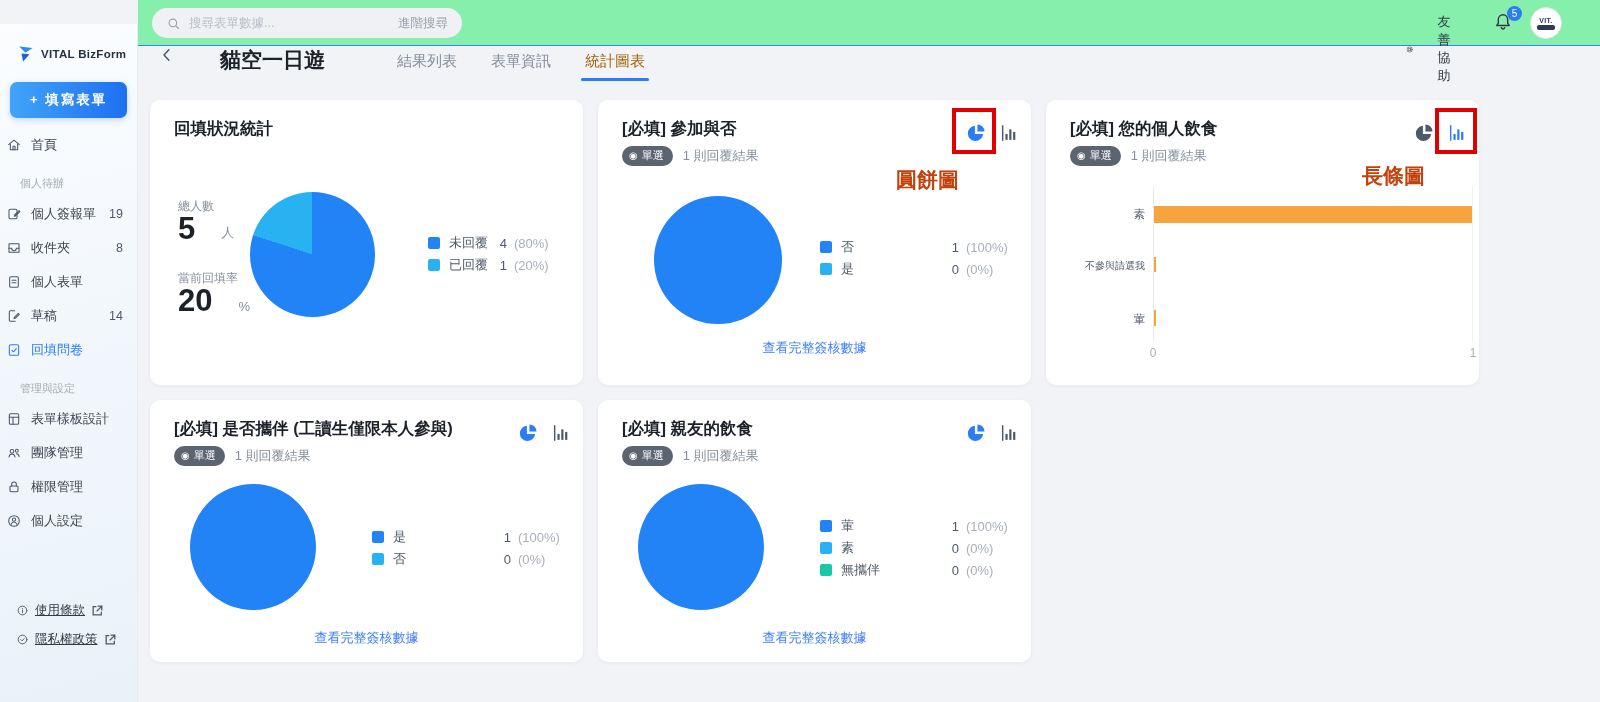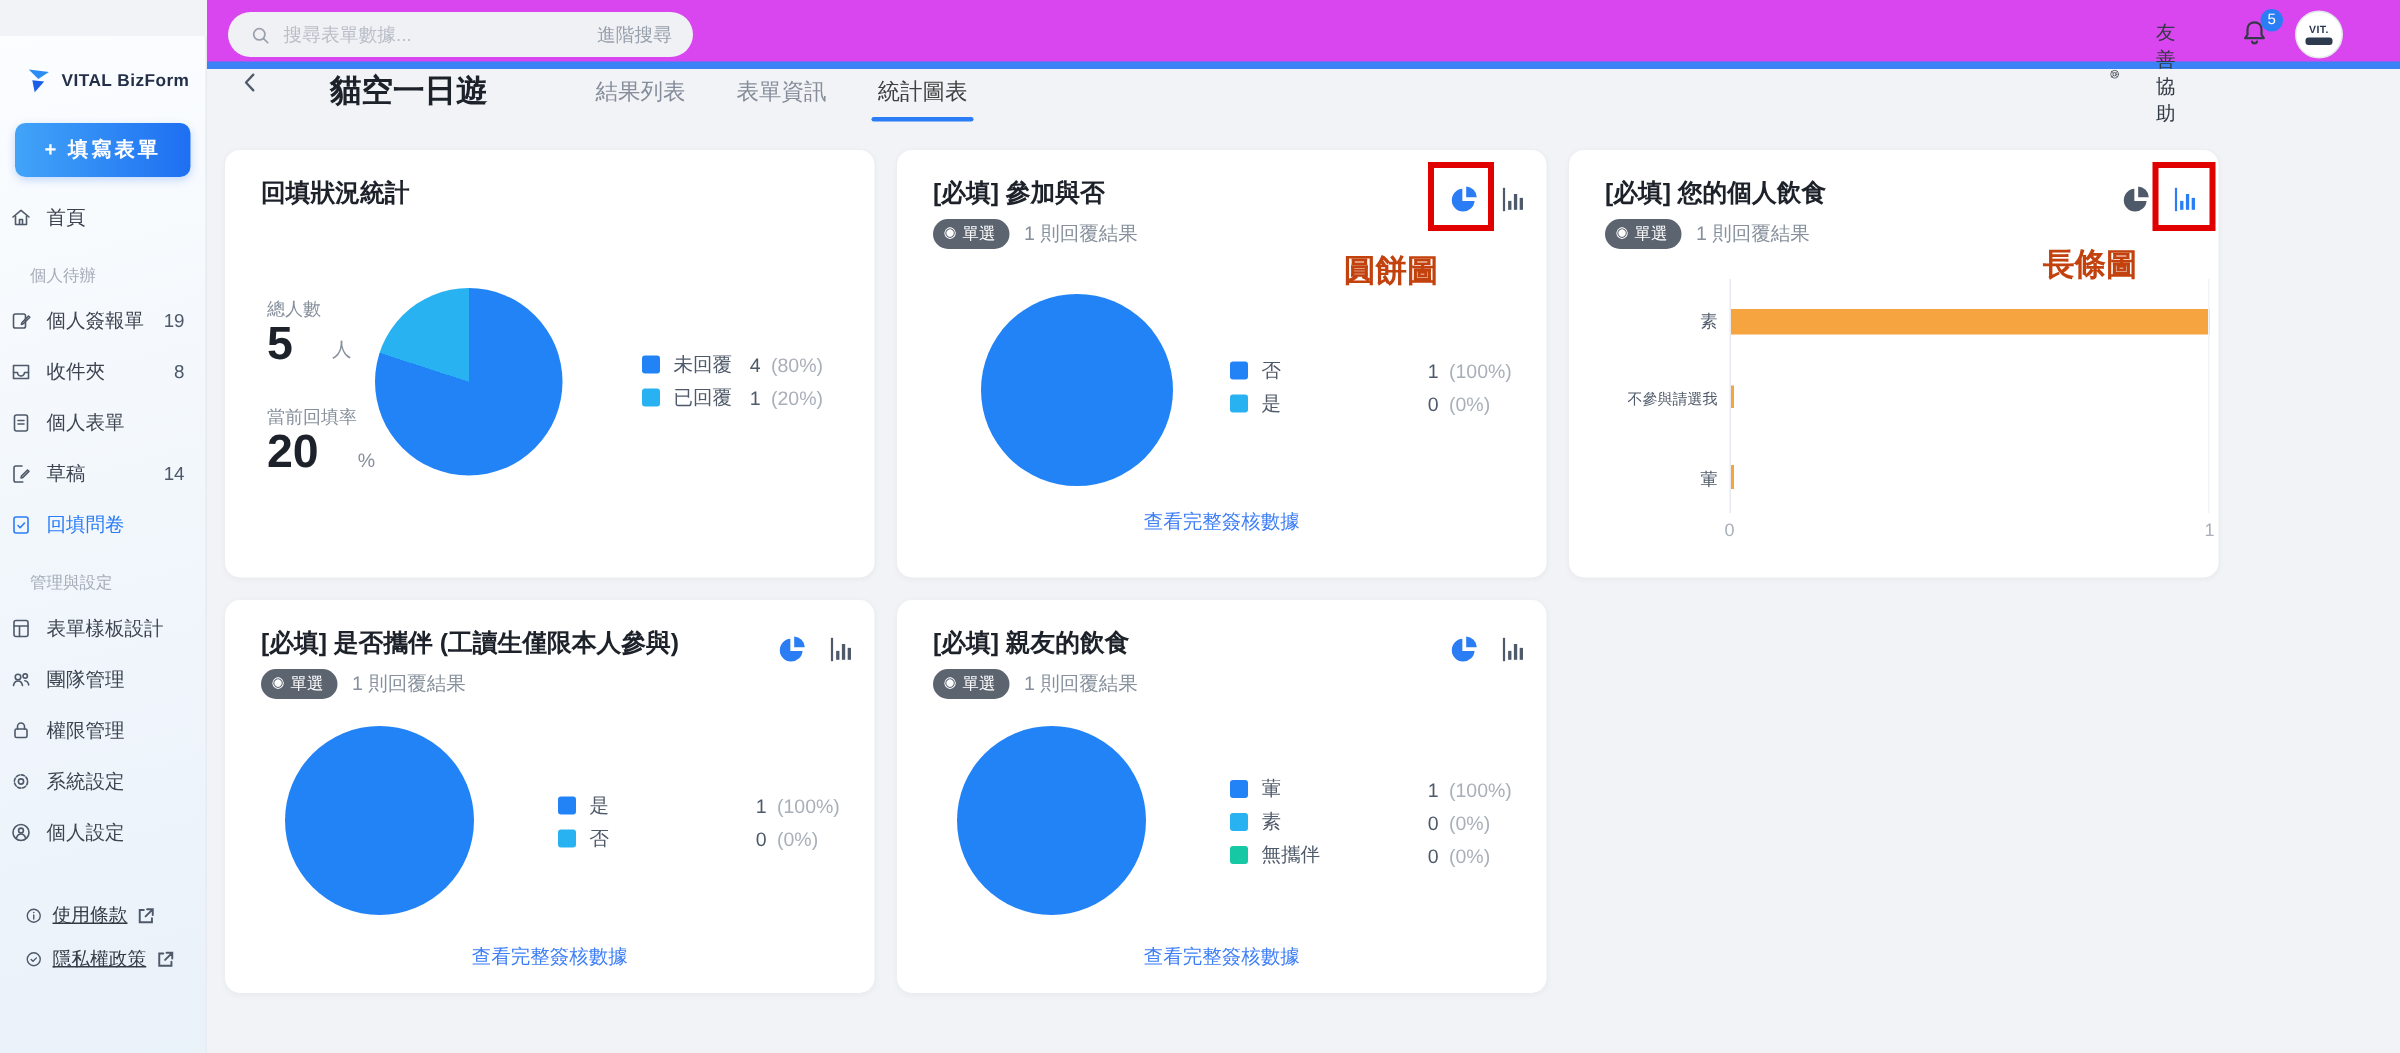--- a/index.html
+++ b/index.html
@@ -22,21 +22,21 @@
   .nav-item { display:flex; align-items:center; height:34px; padding-left:6px; font-size:13px; color:#3D4450; cursor:pointer; }
   .nav-item svg { width:16px; height:16px; margin-right:9px; color:#4E5969; flex:0 0 auto; }
   .nav-item .ncount { margin-left:auto; padding-right:14px; font-size:12.5px; color:#4E5969; }
   .nav-item.active, .nav-item.active svg { color:#2B7DF6; }
   .side-footer { position:absolute; bottom:72px; left:0; right:0; }
   .side-link { display:flex; align-items:center; gap:6px; padding:6px 0 6px 16px; font-size:12.5px; color:#333A45; cursor:pointer; }
   .side-link .lk { text-decoration:underline; }
   .side-link svg { width:13px; height:13px; color:#4E5969; }
 
   
-  .topbar { position:absolute; left:138px; right:0; top:0; height:46px; background:#d946ef; border-bottom:5px solid #3b82f6; z-index:4; }
+  .topbar { position:absolute; left:138px; right:0; top:0; height:46px; background:#86efac; border-bottom:1px solid #3b82f6; z-index:4; }
   .search-pill { position:absolute; left:14px; top:8px; width:310px; height:30px; border-radius:16px; background:#F0F1F4;
     display:flex; align-items:center; padding:0 14px; gap:8px; }
   .search-pill svg { width:15px; height:15px; color:#9AA1AC; flex:0 0 auto; }
   .search-pill input { flex:1; border:none; background:transparent; outline:none; font-size:12.5px; color:#4E5969; font-family:inherit; }
   .search-pill input::placeholder { color:#B9BEC8; }
   .adv-search { font-size:12.5px; color:#98A0AC; cursor:pointer; white-space:nowrap; }
   .tb-right { position:absolute; right:0; top:0; height:46px; }
   .help { position:absolute; right:140px; top:13px; display:flex; align-items:center; gap:24px; font-size:13px; color:#333A45; cursor:pointer; }
   .help svg { width:17px; height:17px; color:#333A45; }
   .bell { position:absolute; right:84px; top:11px; width:24px; height:24px; cursor:pointer; }
@@ -47,21 +47,21 @@
     border:1px solid #E3E6EA; display:flex; flex-direction:column; align-items:center; justify-content:center; cursor:pointer; overflow:hidden; }
   .avatar .av-txt { font-size:7px; font-weight:700; color:#2A3950; letter-spacing:.3px; }
   .avatar .av-bar { width:18px; height:5px; border-radius:2px; background:#2E3A4E; margin-top:1px; }
 
   
   .titlebar { position:absolute; left:138px; top:46px; right:0; height:52px; display:flex; align-items:flex-start; padding-left:20px;gap:36px; }
   .back { width:18px; height:18px; color:#4E5969; cursor:pointer; margin-right:8px; }
   .page-title { font-size:21px; font-weight:700; color:#1D2129; margin-right:34px; }
   .tabs { display:flex; gap:30px; }
   .tab { position:relative; font-size:15px; color:#868D9A; cursor:pointer; padding:6px 2px; }
-  .tab.active { color:#404040; }
+  .tab.active { color:#a16207; }
   .tab.active::after { content:""; position:absolute; left:-2px; right:-2px; bottom:-4px; height:3px; border-radius:2px; background:#2B7DF6; }
 
   
   .card { position:absolute; width:433px; background:#fff; border-radius:10px; box-shadow:0 1px 4px rgba(31,41,55,.05); }
   .c1 { left:150px; top:100px; height:285px; }
   .c2 { left:598px; top:100px; height:285px; }
   .c3 { left:1046px; top:100px; height:285px; }
   .c4 { left:150px; top:400px; height:262px;padding-left:12px; }
   .c5 { left:598px; top:400px; height:262px; }
   .card-title { position:absolute; left:24px; top:18px; font-size:16.5px; font-weight:700; color:#1D2129; white-space:nowrap; }
@@ -209,27 +209,20 @@
         <span>團隊管理</span>
       </div>
       <div class="nav-item">
         <svg viewBox="0 0 24 24" fill="none" stroke="currentColor" stroke-width="1.6" stroke-linecap="round" stroke-linejoin="round">
             <rect x="6" y="10.5" width="12" height="8.5" rx="1.6"></rect>
             <path d="M8.5 10.5V8a3.5 3.5 0 0 1 7 0v2.5"></path>
           </svg>
         <span>權限管理</span>
       </div>
       <div class="nav-item">
-        <svg viewBox="0 0 24 24" fill="none" stroke="currentColor" stroke-width="1.6" stroke-linecap="round">
-            <circle cx="12" cy="12" r="2.6"></circle>
-            <circle cx="12" cy="12" r="6.6" stroke-dasharray="3.4 1.8"></circle>
-          </svg>
-        <span>系統設定</span>
-      </div>
-      <div class="nav-item">
         <svg viewBox="0 0 24 24" fill="none" stroke="currentColor" stroke-width="1.6" stroke-linecap="round" stroke-linejoin="round">
             <circle cx="12" cy="12" r="8"></circle>
             <circle cx="12" cy="10" r="2.4"></circle>
             <path d="M7.6 17.1c.8-2.3 2.5-3.6 4.4-3.6s3.6 1.3 4.4 3.6"></path>
           </svg>
         <span>個人設定</span>
       </div>
     </nav>
 
     <div class="side-footer">

